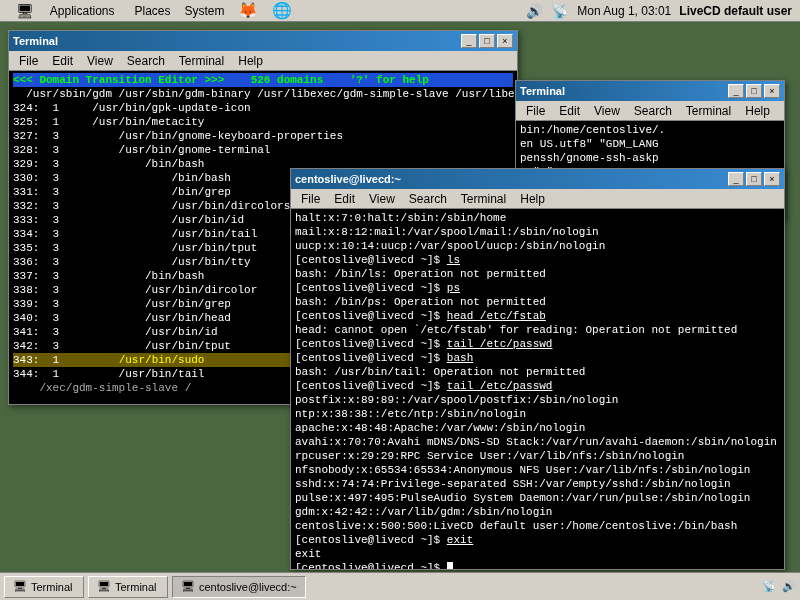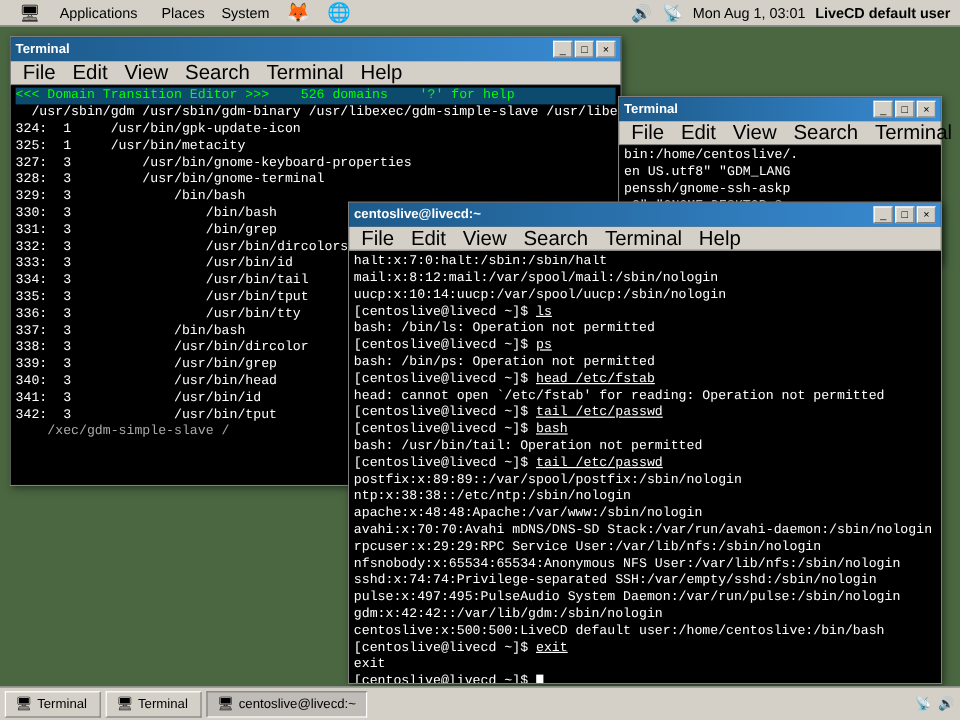--- a/index.html
+++ b/index.html
@@ -54,21 +54,21 @@
     .window-controls { display: flex; gap: 2px; }
     .win-btn {
       width: 16px; height: 14px; background: #d4d0c8; border: 1px solid #808080;
       font-size: 9px; display: flex; align-items: center; justify-content: center;
       cursor: pointer; border-top-color: #ffffff; border-left-color: #ffffff;
     }
     .window-menubar {
       background: #d4d0c8; height: 20px; display: flex; align-items: center;
       padding: 0 4px; gap: 2px; border-bottom: 1px solid #808080;
     }
-    .menu-item { padding: 1px 6px; font-size: 17px; cursor: pointer; }
+    .menu-item { padding: 1px 6px; font-size: 12px; cursor: pointer; }
     .window-content {
       background: #000000; color: #ffffff; font-family: 'Courier New', monospace;
       font-size: 11px; overflow: hidden; padding: 2px 4px;
     }
     .terminal-line { white-space: pre; line-height: 14px; }
     .highlight-line { background: #6a5a00; }
     .underline { text-decoration: underline; }
 
     
     #terminal-bg {
@@ -134,40 +134,42 @@
   </div>
   <div class="window-menubar">
     <span class="menu-item">File</span>
     <span class="menu-item">Edit</span>
     <span class="menu-item">View</span>
     <span class="menu-item">Search</span>
     <span class="menu-item">Terminal</span>
     <span class="menu-item">Help</span>
   </div>
   <div class="window-content" style="height:333px;">
-    <div class="terminal-line" style="color:#00ff00; background:#0c4a6e;">&lt;&lt;&lt; Domain Transition Editor &gt;&gt;&gt;    526 domains    '?' for help</div>
+    <div class="terminal-line" style="color:#00ff00; background:#1d4ed8;font-weight:bold;">&lt;&lt;&lt; Domain Transition Editor &gt;&gt;&gt;    526 domains    '?' for help</div>
     <div class="terminal-line">  /usr/sbin/gdm /usr/sbin/gdm-binary /usr/libexec/gdm-simple-slave /usr/libexec/gdm-</div>
     <div class="terminal-line">324:  1     /usr/bin/gpk-update-icon</div>
     <div class="terminal-line">325:  1     /usr/bin/metacity</div>
     <div class="terminal-line">327:  3         /usr/bin/gnome-keyboard-properties</div>
     <div class="terminal-line">328:  3         /usr/bin/gnome-terminal</div>
     <div class="terminal-line">329:  3             /bin/bash</div>
     <div class="terminal-line">330:  3                 /bin/bash</div>
     <div class="terminal-line">331:  3                 /bin/grep</div>
     <div class="terminal-line">332:  3                 /usr/bin/dircolors</div>
     <div class="terminal-line">333:  3                 /usr/bin/id</div>
     <div class="terminal-line">334:  3                 /usr/bin/tail</div>
     <div class="terminal-line">335:  3                 /usr/bin/tput</div>
     <div class="terminal-line">336:  3                 /usr/bin/tty</div>
     <div class="terminal-line">337:  3             /bin/bash</div>
     <div class="terminal-line">338:  3             /usr/bin/dircolor</div>
     <div class="terminal-line">339:  3             /usr/bin/grep</div>
     <div class="terminal-line">340:  3             /usr/bin/head</div>
     <div class="terminal-line">341:  3             /usr/bin/id</div>
     <div class="terminal-line">342:  3             /usr/bin/tput</div>
+    <div class="terminal-line highlight-line">343:  1         <span style="color:#ffff00;">/usr/bin/sudo</span></div>
+    <div class="terminal-line">344:  1         /usr/bin/tail</div>
     <div class="terminal-line" style="color:#aaaaaa;">    /xec/gdm-simple-slave /</div>
 
   </div>
 </div>
 
 <div class="window" id="terminal-right" style="top:80px;left:515px;width:270px;height:140px;">
   <div class="window-titlebar">
     <span class="window-title">Terminal</span>
     <div class="window-controls">
       <div class="win-btn">_</div>
@@ -203,21 +205,21 @@
   </div>
   <div class="window-menubar">
     <span class="menu-item">File</span>
     <span class="menu-item">Edit</span>
     <span class="menu-item">View</span>
     <span class="menu-item">Search</span>
     <span class="menu-item">Terminal</span>
     <span class="menu-item">Help</span>
   </div>
   <div class="window-content" style="height:360px;overflow-y:scroll;">
-    <div class="terminal-line">halt:x:7:0:halt:/sbin:/sbin/halt</div>
+    <div class="terminal-line">halt:x:7:0:halt:/sbin:/sbin/home</div>
     <div class="terminal-line">mail:x:8:12:mail:/var/spool/mail:/sbin/nologin</div>
     <div class="terminal-line">uucp:x:10:14:uucp:/var/spool/uucp:/sbin/nologin</div>
     <div class="terminal-line">[centoslive@livecd ~]$ <span class="underline">ls</span></div>
     <div class="terminal-line">bash: /bin/ls: Operation not permitted</div>
     <div class="terminal-line">[centoslive@livecd ~]$ <span class="underline">ps</span></div>
     <div class="terminal-line">bash: /bin/ps: Operation not permitted</div>
     <div class="terminal-line">[centoslive@livecd ~]$ <span class="underline">head /etc/fstab</span></div>
     <div class="terminal-line">head: cannot open `/etc/fstab' for reading: Operation not permitted</div>
     <div class="terminal-line">[centoslive@livecd ~]$ <span class="underline">tail /etc/passwd</span></div>
     <div class="terminal-line">[centoslive@livecd ~]$ <span class="underline">bash</span></div>

